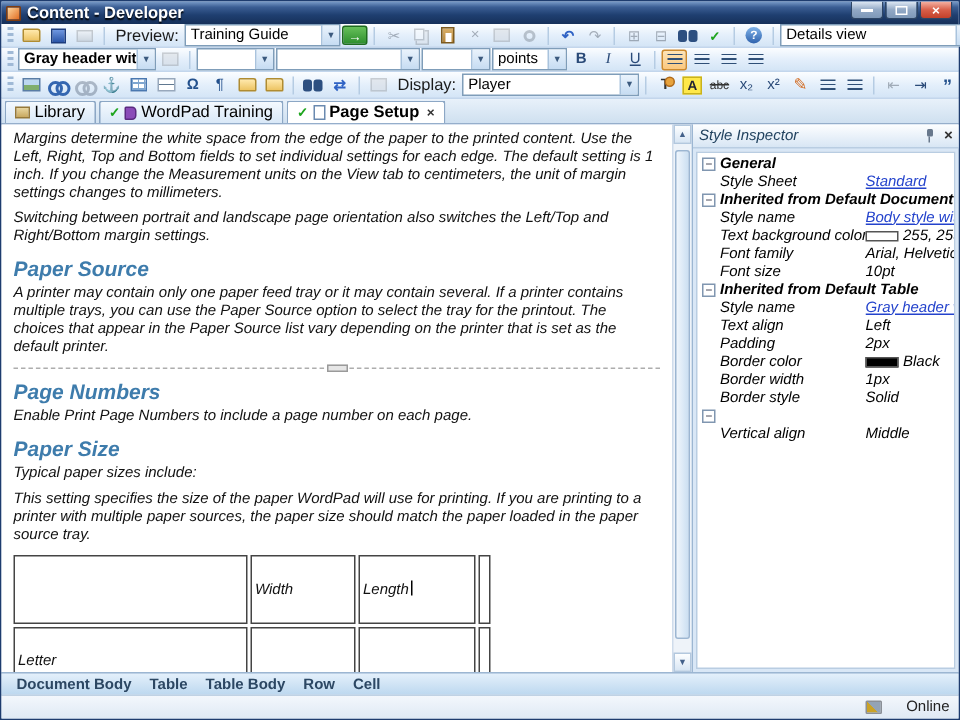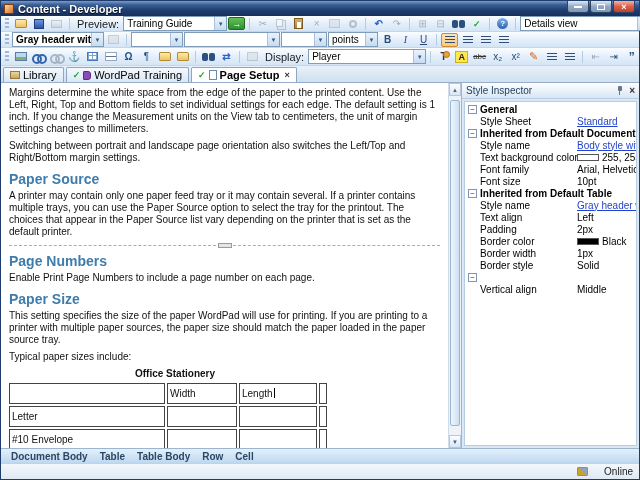--- a/index.html
+++ b/index.html
@@ -78,29 +78,29 @@
 
   
   .tabbar{height:17px;flex:none;display:flex;align-items:flex-end;gap:2px;padding:2px 2px 0;font-size:11px;
     background:linear-gradient(#e8f1fa,#cfe0f0);border-bottom:1px solid #95aecb;}
   .tab{height:15px;display:flex;align-items:center;gap:3px;padding:0 6px;border:1px solid #8ca7c5;border-bottom:none;
     border-radius:2px 2px 0 0;background:linear-gradient(#f4f9fe,#d9e8f7);white-space:nowrap;}
   .tab.active{background:#fff;font-weight:bold;}
   .tbx{font-size:9px;font-weight:bold;color:#333;margin-left:2px;}
 
   
-  .main{flex:1;display:flex;min-height:0;}
+  .main{flex:1;display:flex;min-height:0;font-style:italic;}
   .editor{flex:1;min-width:0;background:#fff;overflow:hidden;padding:4px 8px 0 8px;font-size:10px;line-height:12px;color:#111;}
   .editor p{margin:0 0 5px;}
   .dochead{font-size:14px;line-height:16px;color:#3e7cac;margin:7px 0 3px;font-weight:bold;}
   .pagebreak{position:relative;border-top:1px dashed #adadad;margin:7px 0 6px;}
   .pb-grip{position:absolute;left:50%;top:-3px;width:14px;height:5px;margin-left:-7px;background:#e6e6e6;border:1px solid #9a9a9a;}
   .caption{width:332px;text-align:center;font-weight:bold;margin:3px 0 1px;}
   table.doc{border-collapse:separate;border-spacing:2px;margin-left:-2px;}
-  table.doc td{border:1px solid #444;height:12px;padding:4px 2px;font-size:10px;line-height:11px;background:#fff;white-space:nowrap;margin-top:17px;}
+  table.doc td{border:1px solid #444;height:12px;padding:16px 2px;font-size:10px;line-height:11px;background:#fff;white-space:nowrap;margin-top:17px;}
   .caret{display:inline-block;width:1px;height:10px;background:#000;vertical-align:-1px;margin-left:1px;}
 
   
   .vscroll{width:13px;flex:none;background:#eef3f9;border-left:1px solid #cfdceb;position:relative;}
   .sbtn{height:13px;display:flex;align-items:center;justify-content:center;font-size:6px;color:#44618a;
     background:linear-gradient(#fdfeff,#d8e6f4);border:1px solid #b3c8de;}
   .sbtn.bottom{position:absolute;bottom:0;left:0;right:0;}
   .sthumb{position:absolute;top:17px;bottom:22px;left:1px;right:1px;background:linear-gradient(90deg,#f0f6fc,#cbdff2);
     border:1px solid #9cb6d2;border-radius:2px;}
 
@@ -402,23 +402,22 @@
       <p>Margins determine the white space from the edge of the paper to the printed content. Use the Left, Right, Top and Bottom fields to set individual settings for each edge. The default setting is 1 inch. If you change the Measurement units on the View tab to centimeters, the unit of margin settings changes to millimeters.</p>
       <p>Switching between portrait and landscape page orientation also switches the Left/Top and Right/Bottom margin settings.</p>
       <div class="dochead">Paper Source</div>
       <p>A printer may contain only one paper feed tray or it may contain several. If a printer contains multiple trays, you can use the Paper Source option to select the tray for the printout. The choices that appear in the Paper Source list vary depending on the printer that is set as the default printer.</p>
       <div class="pagebreak">
           <span class="pb-grip"></span>
         </div>
       <div class="dochead">Page Numbers</div>
       <p>Enable Print Page Numbers to include a page number on each page.</p>
       <div class="dochead">Paper Size</div>
+      <p>Typical paper sizes include:</p>
       <p>This setting specifies the size of the paper WordPad will use for printing. If you are printing to a printer with multiple paper sources, the paper size should match the paper loaded in the paper source tray.</p>
-      <p>Typical paper sizes include:</p>
-      <div class="caption">Office Stationery</div>
       <table class="doc">
         <tbody>
             <tr>
           <td style="width:156px"></td>
           <td style="width:70px"><span>Width</span></td>
           <td style="width:78px"><span>Length</span><span class="caret"></span></td>
           <td style="width:8px"></td>
         </tr>
         <tr>
           <td><span>Letter</span></td>

